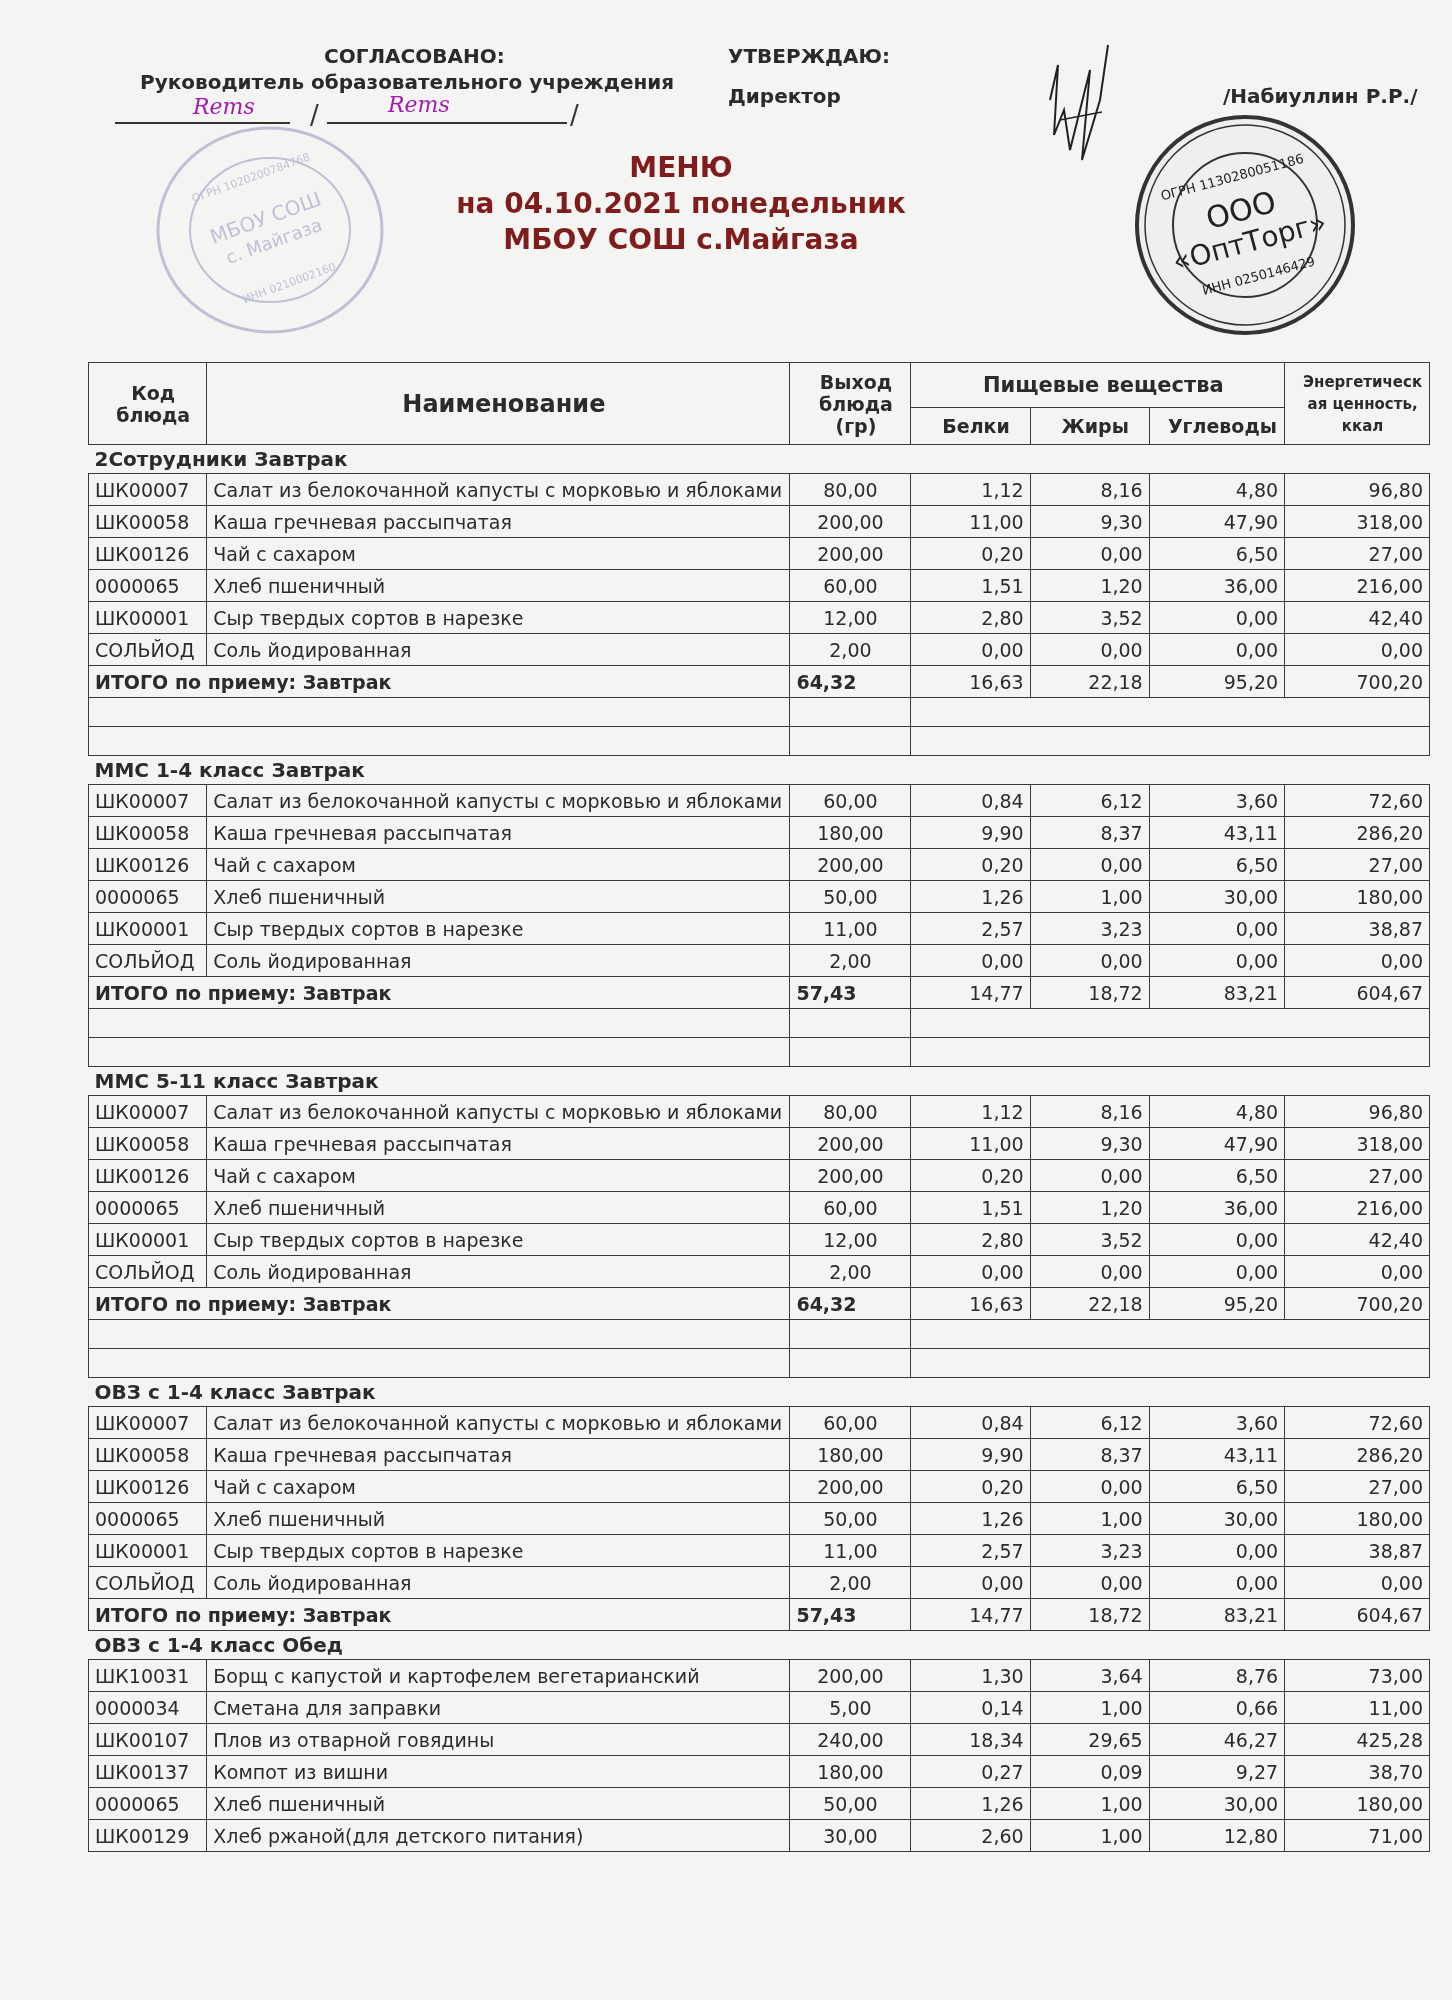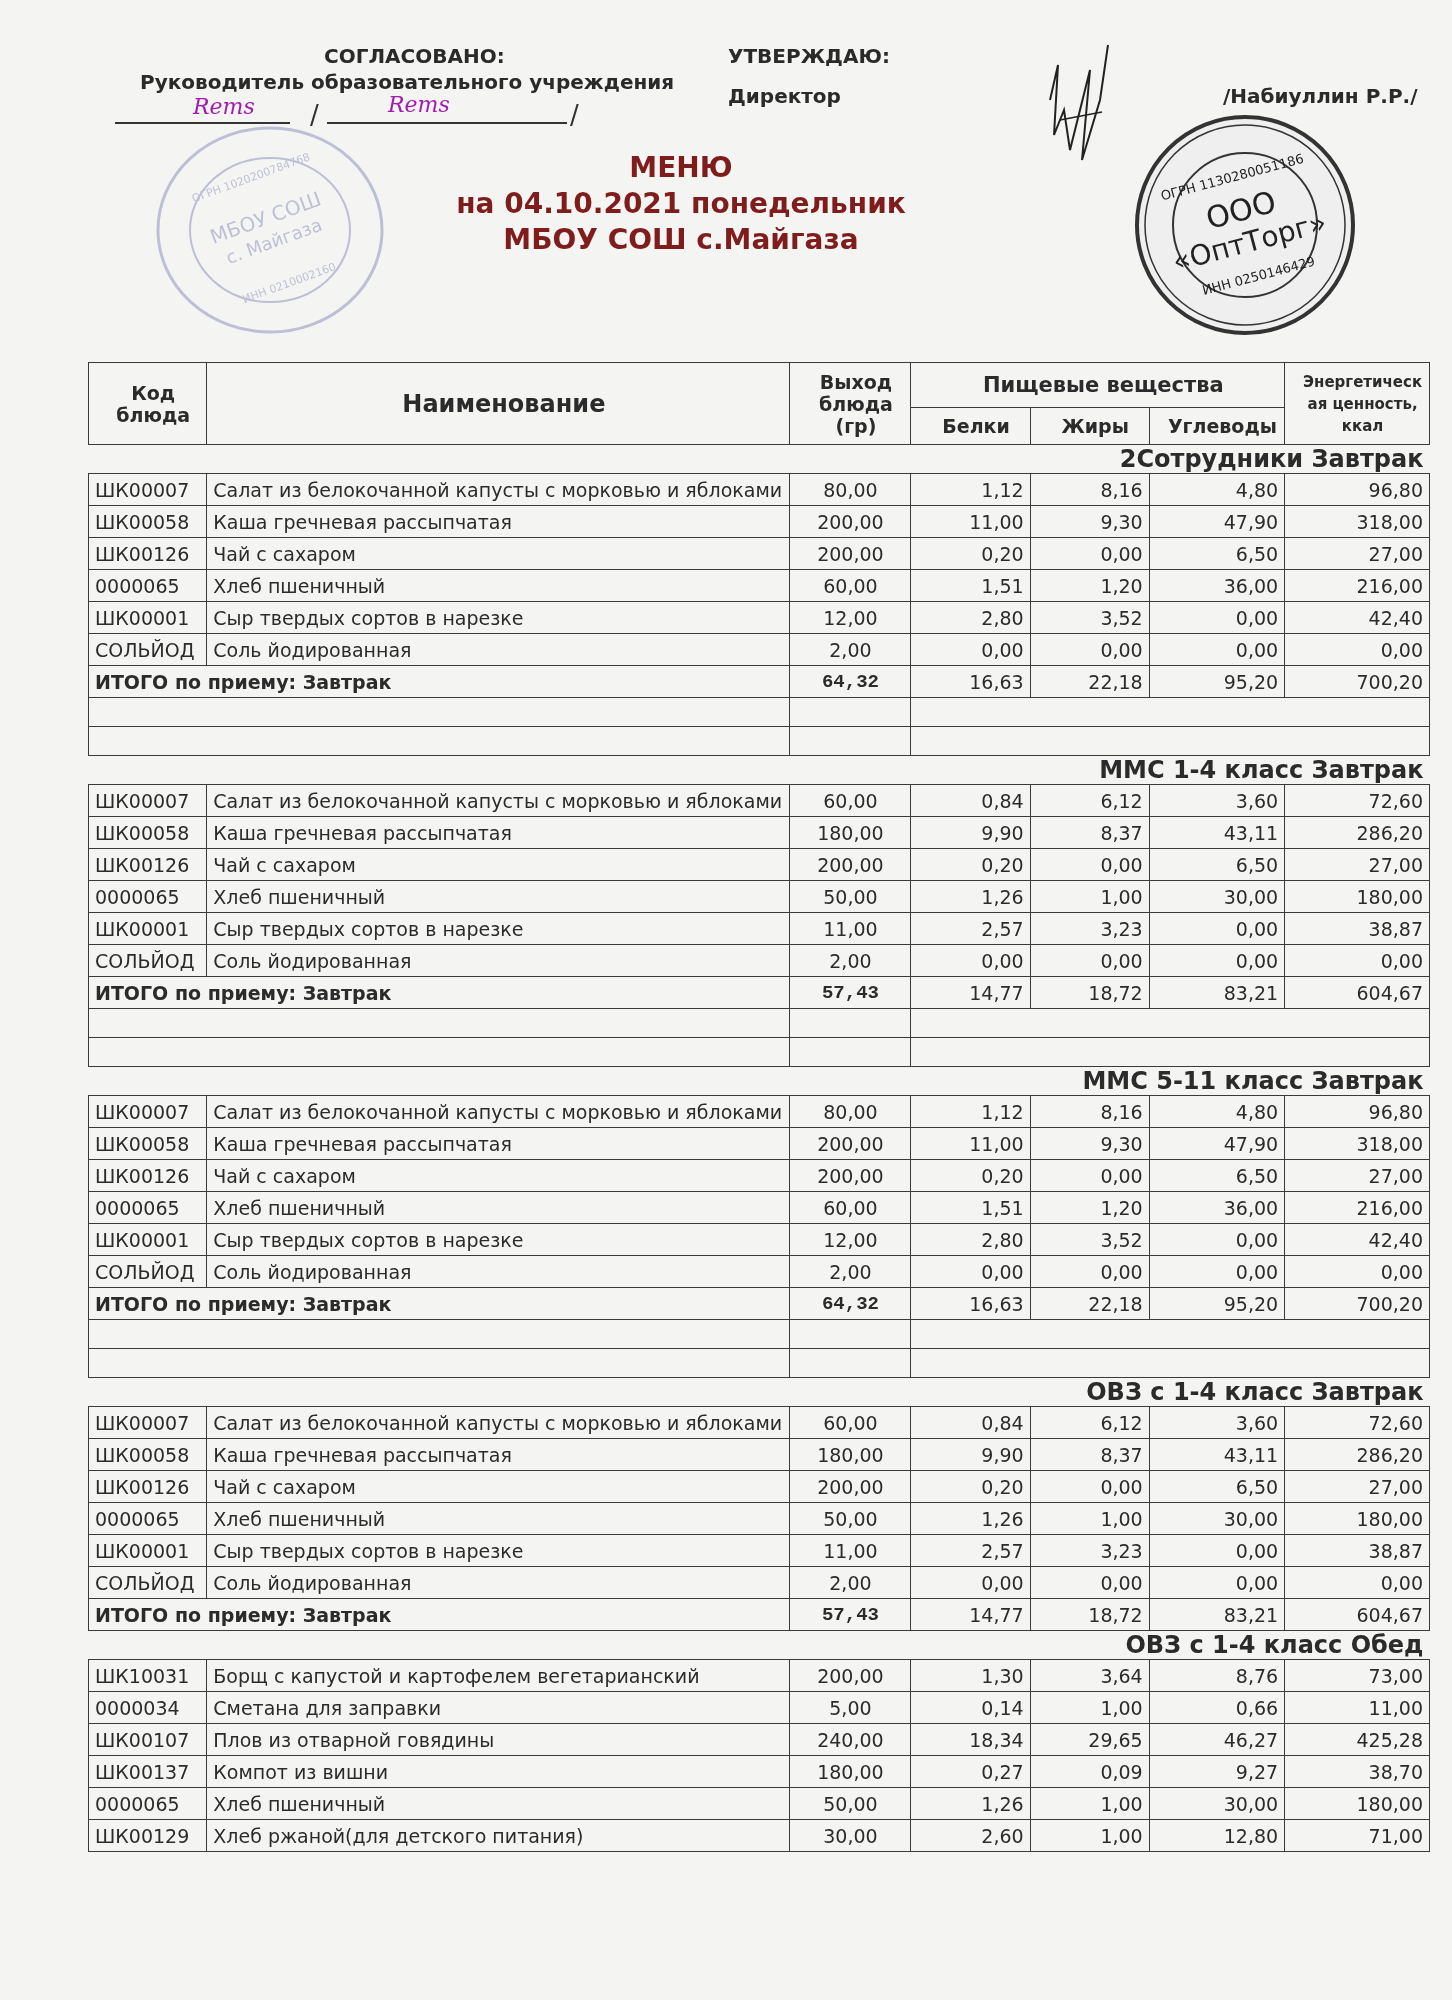--- a/index.html
+++ b/index.html
@@ -37,23 +37,23 @@
 
   
   table { border-collapse:collapse; position:absolute; left:88px; width:1342px; }
   td, th { border:1.5px solid #3a3a3a; padding:0 6px; font-size:19px; height:31px; color:#2b2b2b; font-weight:normal; }
   th { font-weight:bold; text-align:center; line-height:22px;padding-left:17px; }
   .c-code { width:98px; text-align:left; white-space:nowrap; }
   .c-name { width:560px; text-align:left; white-space:nowrap;margin-left:11px; }
   .c-out { width:112px; text-align:center; }
   .c-num { width:113px; text-align:right; }
   .c-kcal { width:122px; text-align:right; }
-  .section-row td { border-left:none; border-right:none; text-align:right; font-weight:bold; font-size:24px; height:28px; }
+  .section-row td { border-left:none; border-right:none; text-align:left; font-weight:bold; font-size:20px; height:28px; }
   .total td.total-label { font-weight:bold; }
-  .total td.total-out { font-weight:bold; text-align:center;font-family:Liberation Mono, monospace; }
+  .total td.total-out { font-weight:bold; text-align:left; }
   .empty td { height:28px; }
 </style>
 </head>
 <body>
 
 <div class="abs hdr-text" id="agreed-title">СОГЛАСОВАНО:</div>
 <div class="abs hdr-text" id="agreed-role">Руководитель образовательного учреждения</div>
 <div class="abs scribble" id="sig-1">Rems</div>
 <div class="abs scribble" id="sig-2">Rems</div>
 <div class="abs" id="sig-line-1"></div>

